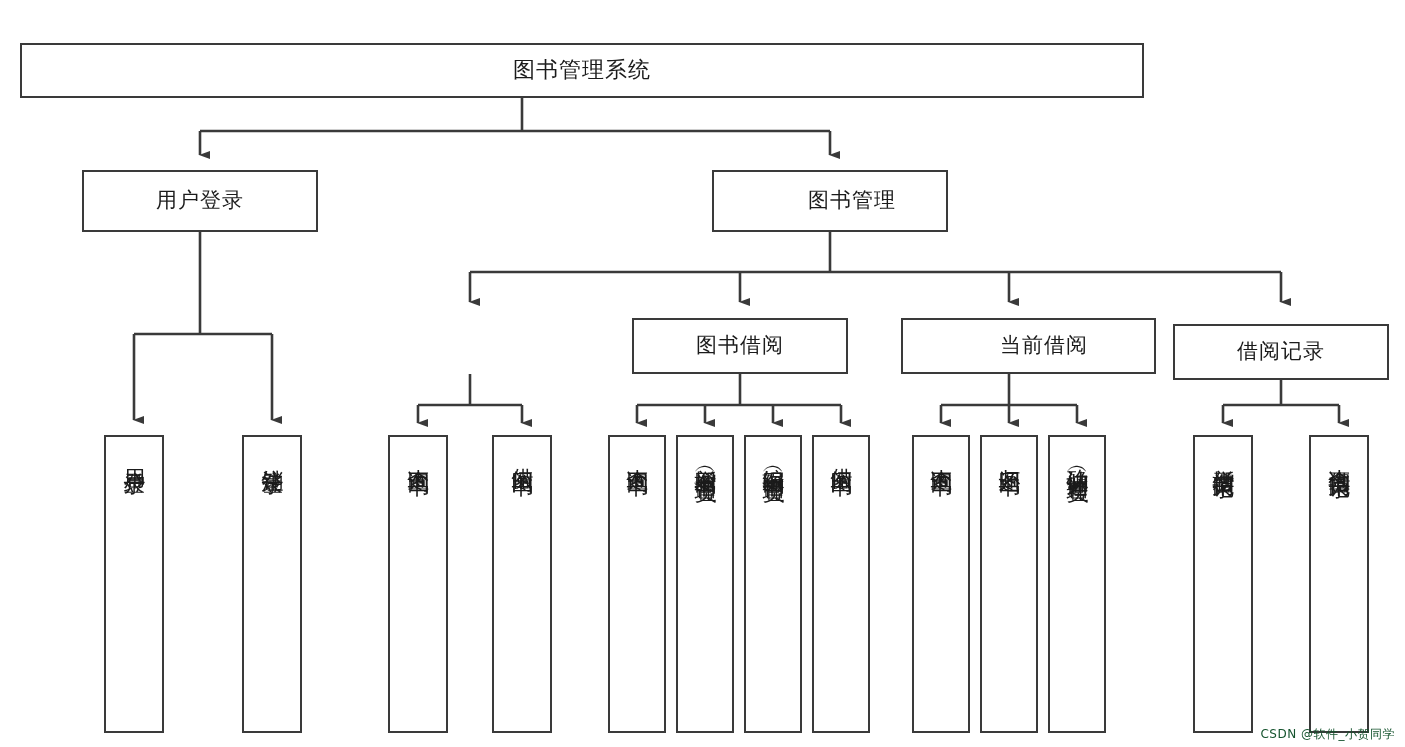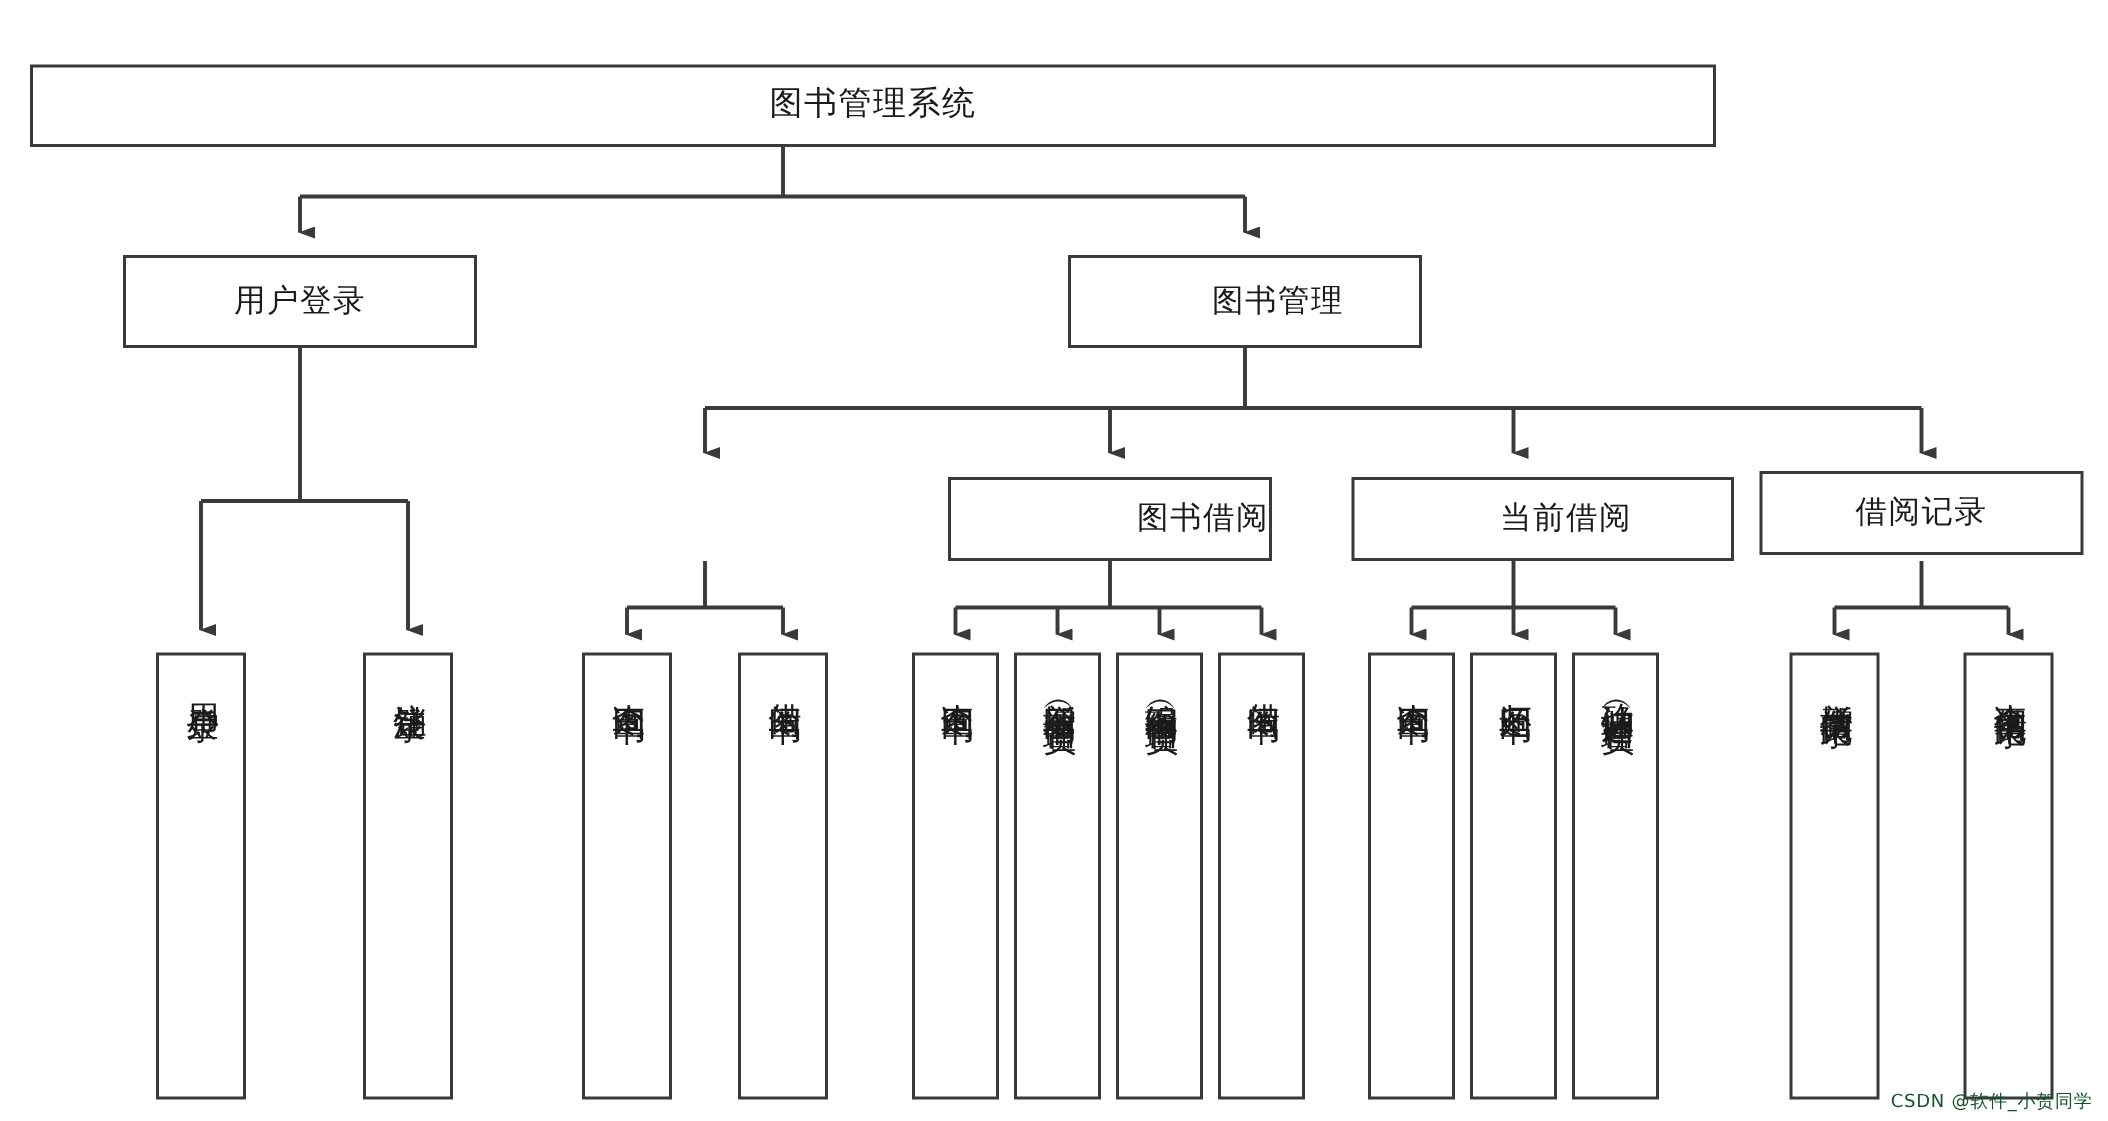--- a/index.html
+++ b/index.html
@@ -128,27 +128,27 @@
     <span>图书管理系统</span>
   </div>
 
   <div class="node horizontal" style="left:82px; top:170px; width:236px; height:62px;">
     <span>用户登录</span>
   </div>
   <div class="node horizontal" style="left:712px; top:170px; width:236px; height:62px;padding-left:44px;">
     <span>图书管理</span>
   </div>
 
-  <div class="node horizontal" style="left:632px; top:318px; width:216px; height:56px;justify-content:flex-end;">
+  <div class="node horizontal" style="left:632px; top:318px; width:216px; height:56px;">
     <span>图书借阅</span>
   </div>
   <div class="node horizontal" style="left:901px; top:318px; width:255px; height:56px;padding-left:31px;">
     <span>当前借阅</span>
   </div>
-  <div class="node horizontal" style="left:1173px; top:314px; width:216px; height:56px;">
+  <div class="node horizontal" style="left:1173px; top:324px; width:216px; height:56px;">
     <span>借阅记录</span>
   </div>
 
   <div class="node vertical" style="left:104px; top:435px; width:60px; height:298px;">
     <span class="vlabel">用户登录</span>
   </div>
   <div class="node vertical" style="left:242px; top:435px; width:60px; height:298px;">
     <span class="vlabel">注销登录</span>
   </div>
 

